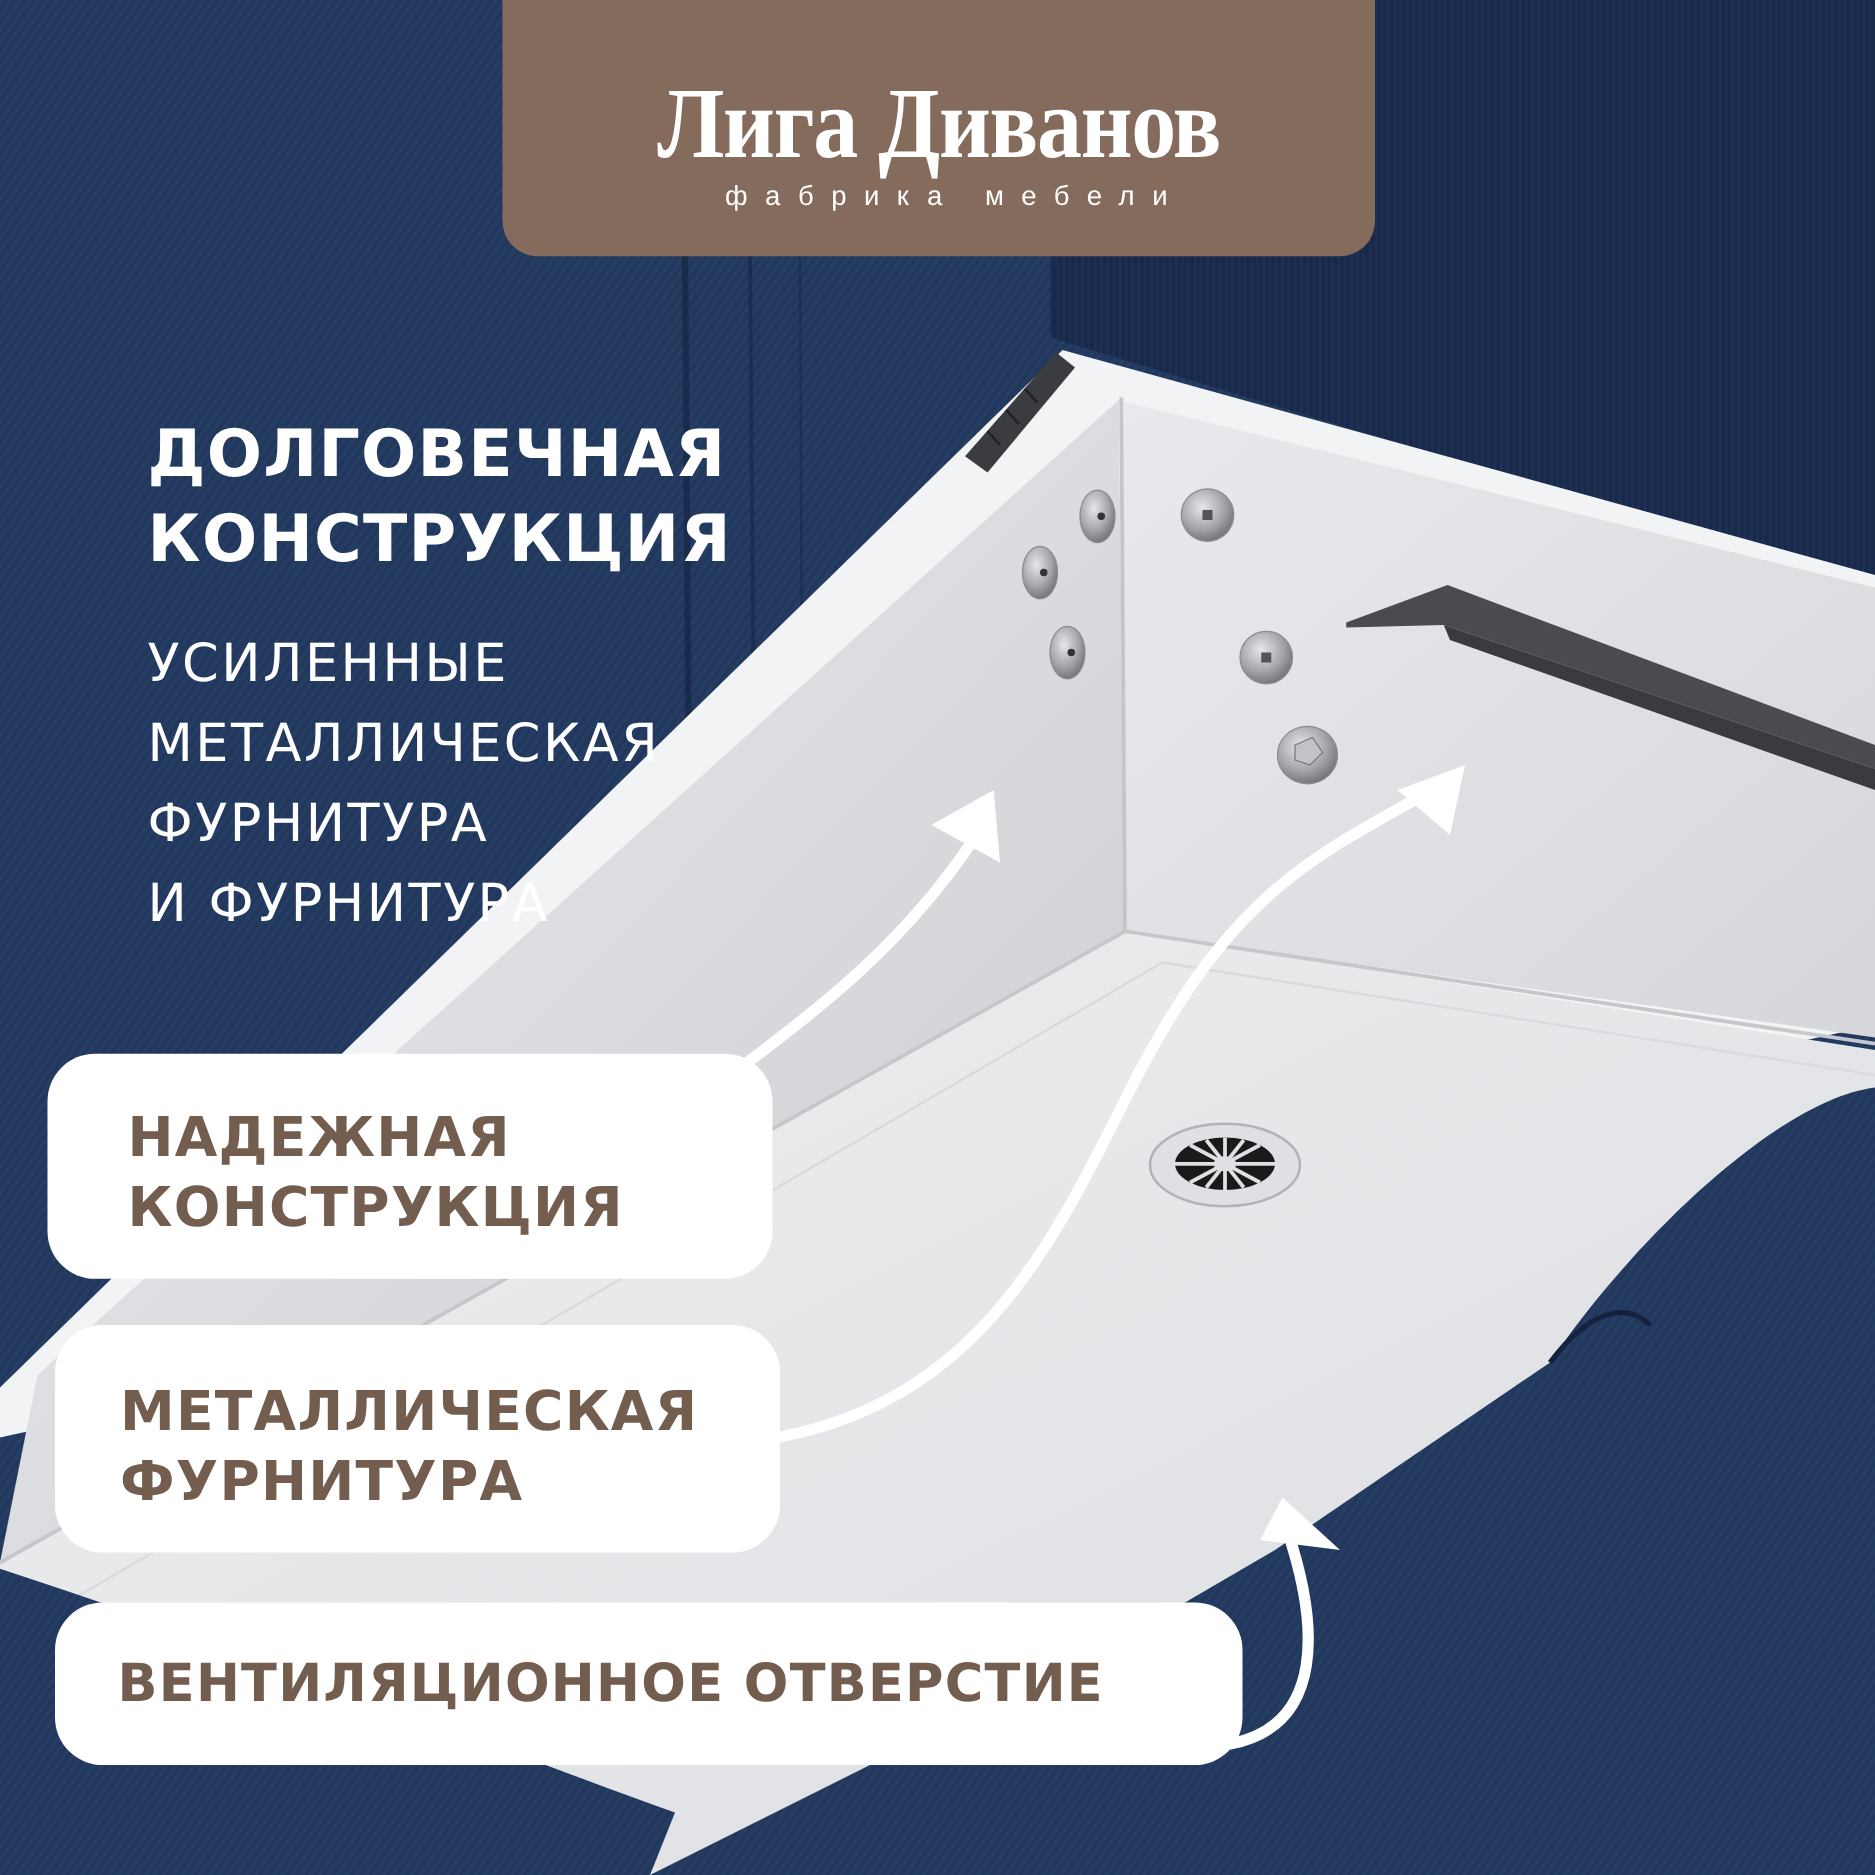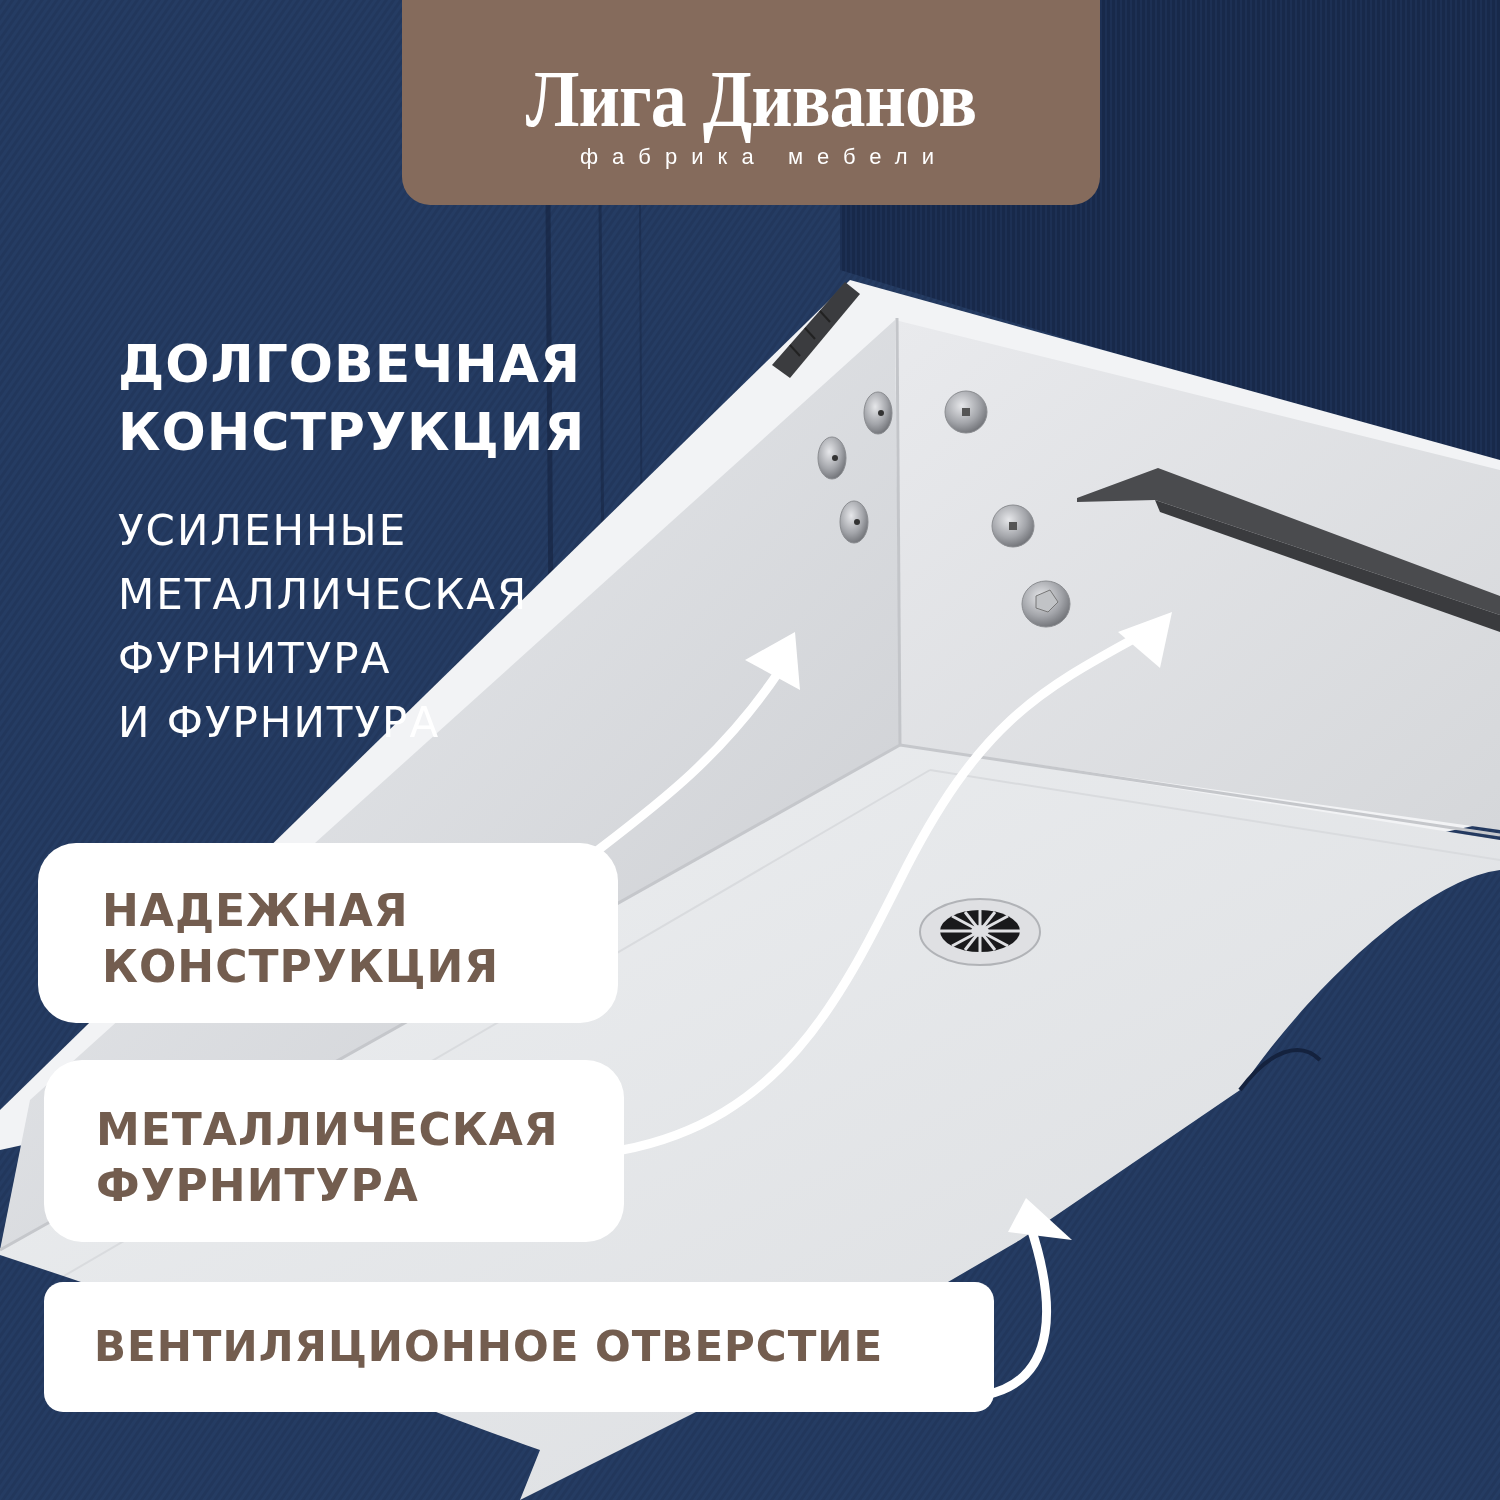--- a/index.html
+++ b/index.html
@@ -30,21 +30,21 @@
 
   .callout { position: absolute; background: #ffffff; border-radius: 38px;
     font-family: "DejaVu Sans", "Liberation Sans", sans-serif; font-weight: bold;
     color: #735d4f; letter-spacing: 1px; box-sizing: border-box; }
   .callout div { white-space: nowrap; }
   .c1 { left: 38px; top: 843px; width: 580px; height: 180px; padding: 40px 16px 0 64px;
     font-size: 44px; line-height: 56px; }
   .c2 { left: 44px; top: 1060px; width: 580px; height: 182px; padding: 42px 12px 0 52px;
     font-size: 44px; line-height: 56px; }
   .c3 { left: 44px; top: 1282px; width: 536px; height: 130px; padding: 0 0 0 50px;
-    font-size: 42px; line-height: 130px; width: 950px; border-radius: 19px; }
+    font-size: 42px; line-height: 130px; width: 950px; }
 </style>
 </head>
 <body>
 
 <div class="canvas">
 
   <svg class="scene" width="1500" height="1500" viewBox="0 0 1500 1500">
     <defs>
       <pattern id="weave" width="6" height="6" patternUnits="userSpaceOnUse" patternTransform="rotate(35)">
         <rect width="6" height="6" fill="#22375c"></rect>

